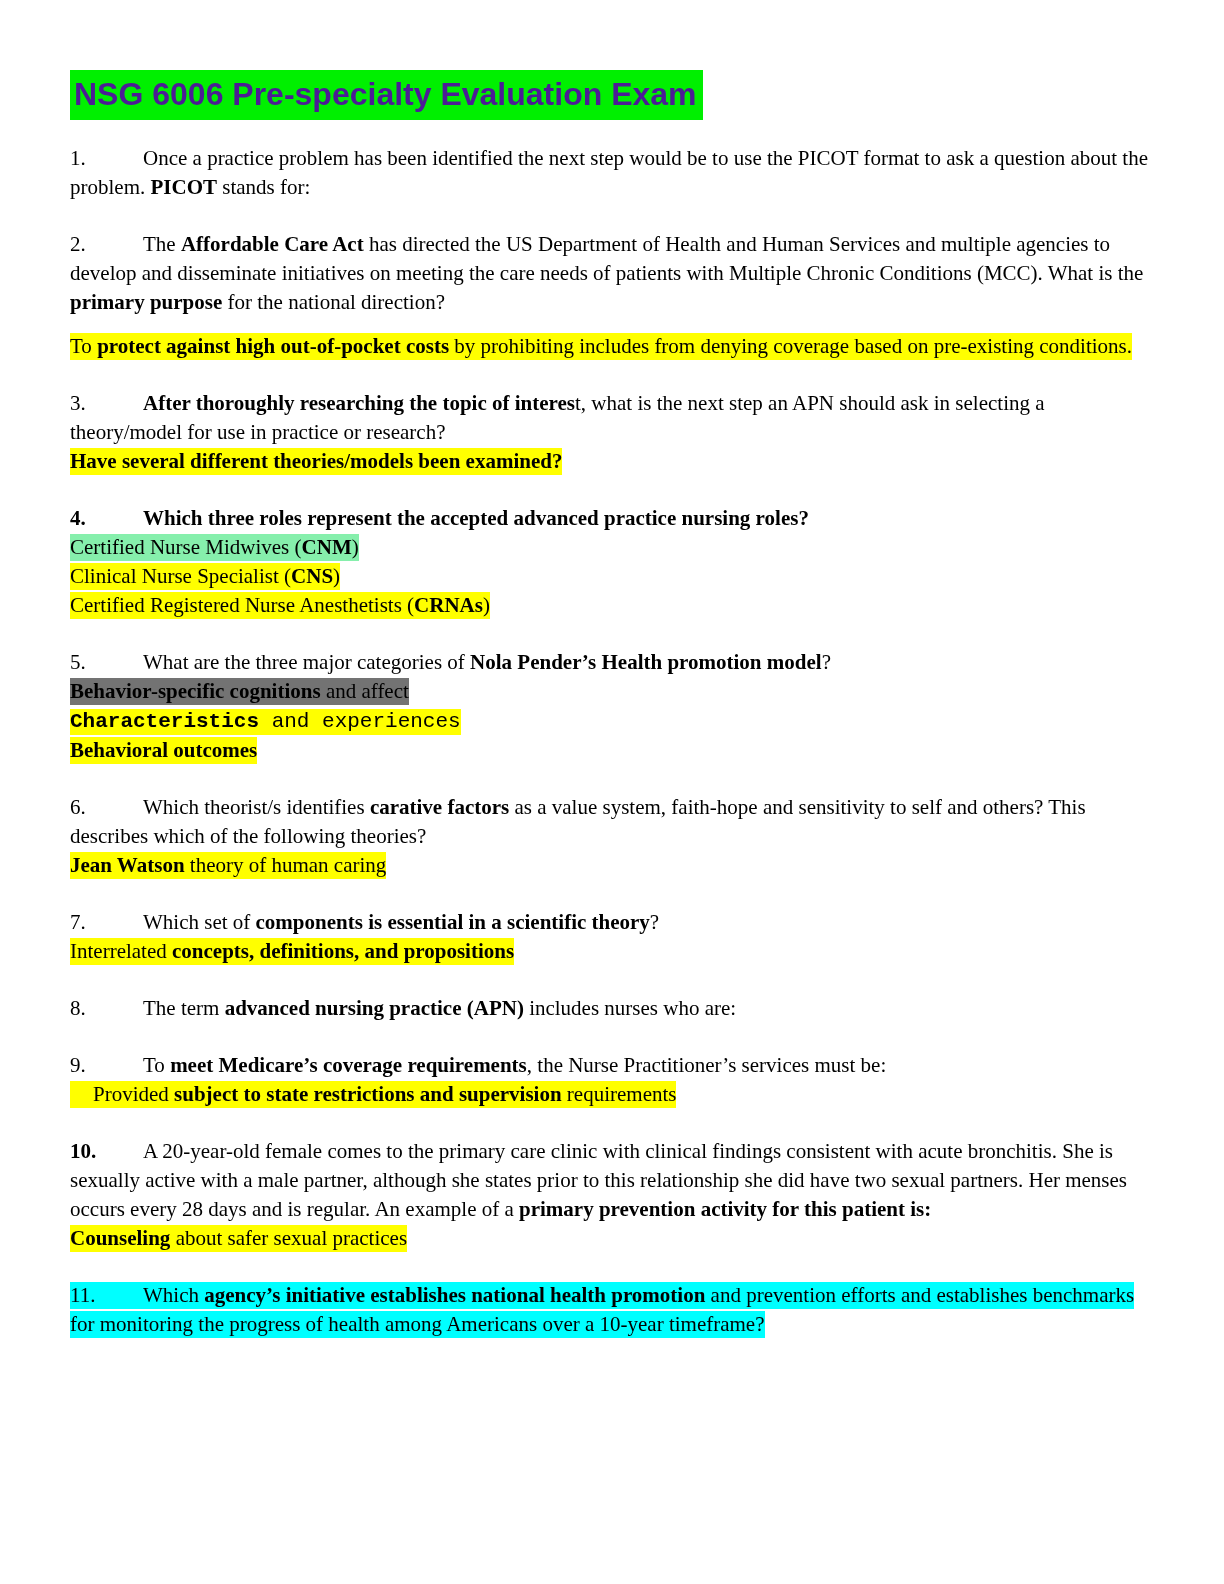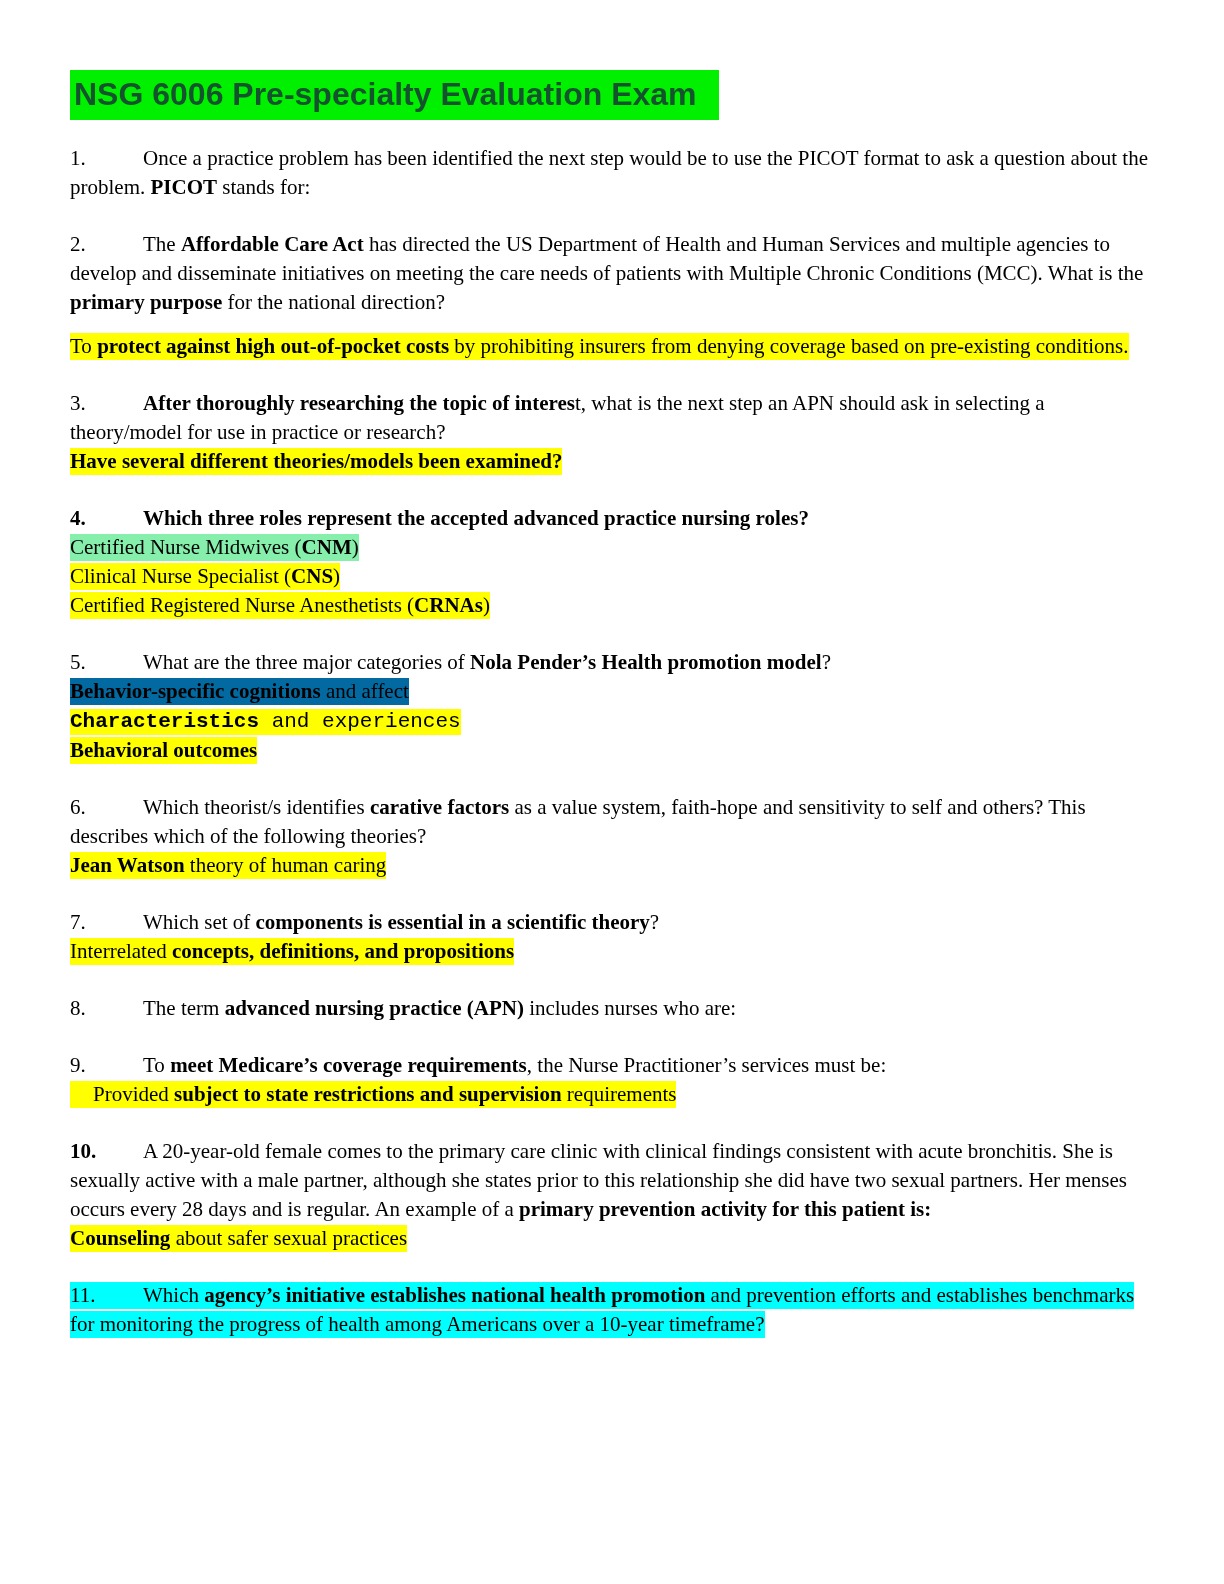--- a/index.html
+++ b/index.html
@@ -23,22 +23,22 @@
   }
   h1.doc-title {
     margin: 0 0 24px 0;
     font-family: "Liberation Sans", sans-serif;
     font-size: 32px;
     line-height: 1;
     font-weight: 700;
   }
   .hl-green {
     display: inline-block;
-    padding: 8px 22px 10px 4px;
-    color: #14532d;
+    padding: 8px 6px 10px 4px;
+    color: #4c1d95;
   }
   p { margin: 0; line-height: 29px; }
   .q-block + .q-block { margin-top: 28px; }
   .answers.gap { margin-top: 15px; }
   .qnum {
     display: inline-block;
     width: 73px;
   }
   .qnum.bold { font-weight: 700; }
   b { font-weight: 700; }
@@ -51,41 +51,41 @@
 
 <div class="page">
   <h1 class="doc-title"><span class="hl-green" style="background: rgb(0, 240, 0);">NSG 6006 Pre-specialty Evaluation Exam</span></h1>
   <main id="questions">
       <section class="q-block">
         <p class="q-line"><span class="qnum">1.</span><span>Once a practice problem has been identified the next step would be to use the PICOT format to ask a question about the problem. </span><b>PICOT</b><span> stands for:</span></p>
       </section>
       <section class="q-block">
         <p class="q-line"><span class="qnum">2.</span><span>The </span><b>Affordable Care Act</b><span> has directed the US Department of Health and Human Services and multiple agencies to develop and disseminate initiatives on meeting the care needs of patients with Multiple Chronic Conditions (MCC). What is the </span><b>primary purpose</b><span> for the national direction?</span></p>
         <div class="answers gap">
-          <p class="a-line"><span class="hl hl-yellow" style="background: rgb(255, 255, 0);"><span>To </span><b>protect against high out-of-pocket costs</b><span> by prohibiting insurers from denying coverage based on pre-existing conditions.</span></span></p>
+          <p class="a-line"><span class="hl hl-yellow" style="background: rgb(255, 255, 0);"><span>To </span><b>protect against high out-of-pocket costs</b><span> by prohibiting includes from denying coverage based on pre-existing conditions.</span></span></p>
         </div>
       </section>
       <section class="q-block">
         <p class="q-line"><span class="qnum">3.</span><b>After thoroughly researching the topic of interes</b><span>t, what is the next step an APN should ask in selecting a theory/model for use in practice or research?</span></p>
         <div class="answers">
           <p class="a-line"><span class="hl hl-yellow" style="background: rgb(255, 255, 0);"><b>Have several different theories/models been examined?</b></span></p>
         </div>
       </section>
       <section class="q-block">
         <p class="q-line"><span class="qnum bold">4.</span><b>Which three roles represent the accepted advanced practice nursing roles?</b></p>
         <div class="answers">
           <p class="a-line"><span class="hl hl-yellow" style="background: #86efac;"><span>Certified Nurse Midwives (</span><b>CNM</b><span>)</span></span></p>
           <p class="a-line"><span class="hl hl-yellow" style="background: rgb(255, 255, 0);"><span>Clinical Nurse Specialist (</span><b>CNS</b><span>)</span></span></p>
           <p class="a-line"><span class="hl hl-yellow" style="background: rgb(255, 255, 0);"><span>Certified Registered Nurse Anesthetists (</span><b>CRNAs</b><span>)</span></span></p>
         </div>
       </section>
       <section class="q-block">
         <p class="q-line"><span class="qnum">5.</span><span>What are the three major categories of </span><b>Nola Pender’s Health promotion model</b><span>?</span></p>
         <div class="answers">
-          <p class="a-line"><span class="hl hl-yellow" style="background: #0369a1;"><b>Behavior-specific cognitions</b><span> and affect</span></span></p>
+          <p class="a-line"><span class="hl hl-yellow" style="background: #737373;"><b>Behavior-specific cognitions</b><span> and affect</span></span></p>
           <p class="a-line"><span class="hl hl-yellow" style="background: rgb(255, 255, 0); font-family: Liberation Mono, monospace;"><b>Characteristics</b><span> and experiences</span></span></p>
           <p class="a-line"><span class="hl hl-yellow" style="background: rgb(255, 255, 0);"><b>Behavioral outcomes</b></span></p>
         </div>
       </section>
       <section class="q-block">
         <p class="q-line"><span class="qnum">6.</span><span>Which theorist/s identifies </span><b>carative factors</b><span> as a value system, faith-hope and sensitivity to self and others? This describes which of the following theories?</span></p>
         <div class="answers">
           <p class="a-line"><span class="hl hl-yellow" style="background: rgb(255, 255, 0);"><b>Jean Watson</b><span> theory of human caring</span></span></p>
         </div>
       </section>

